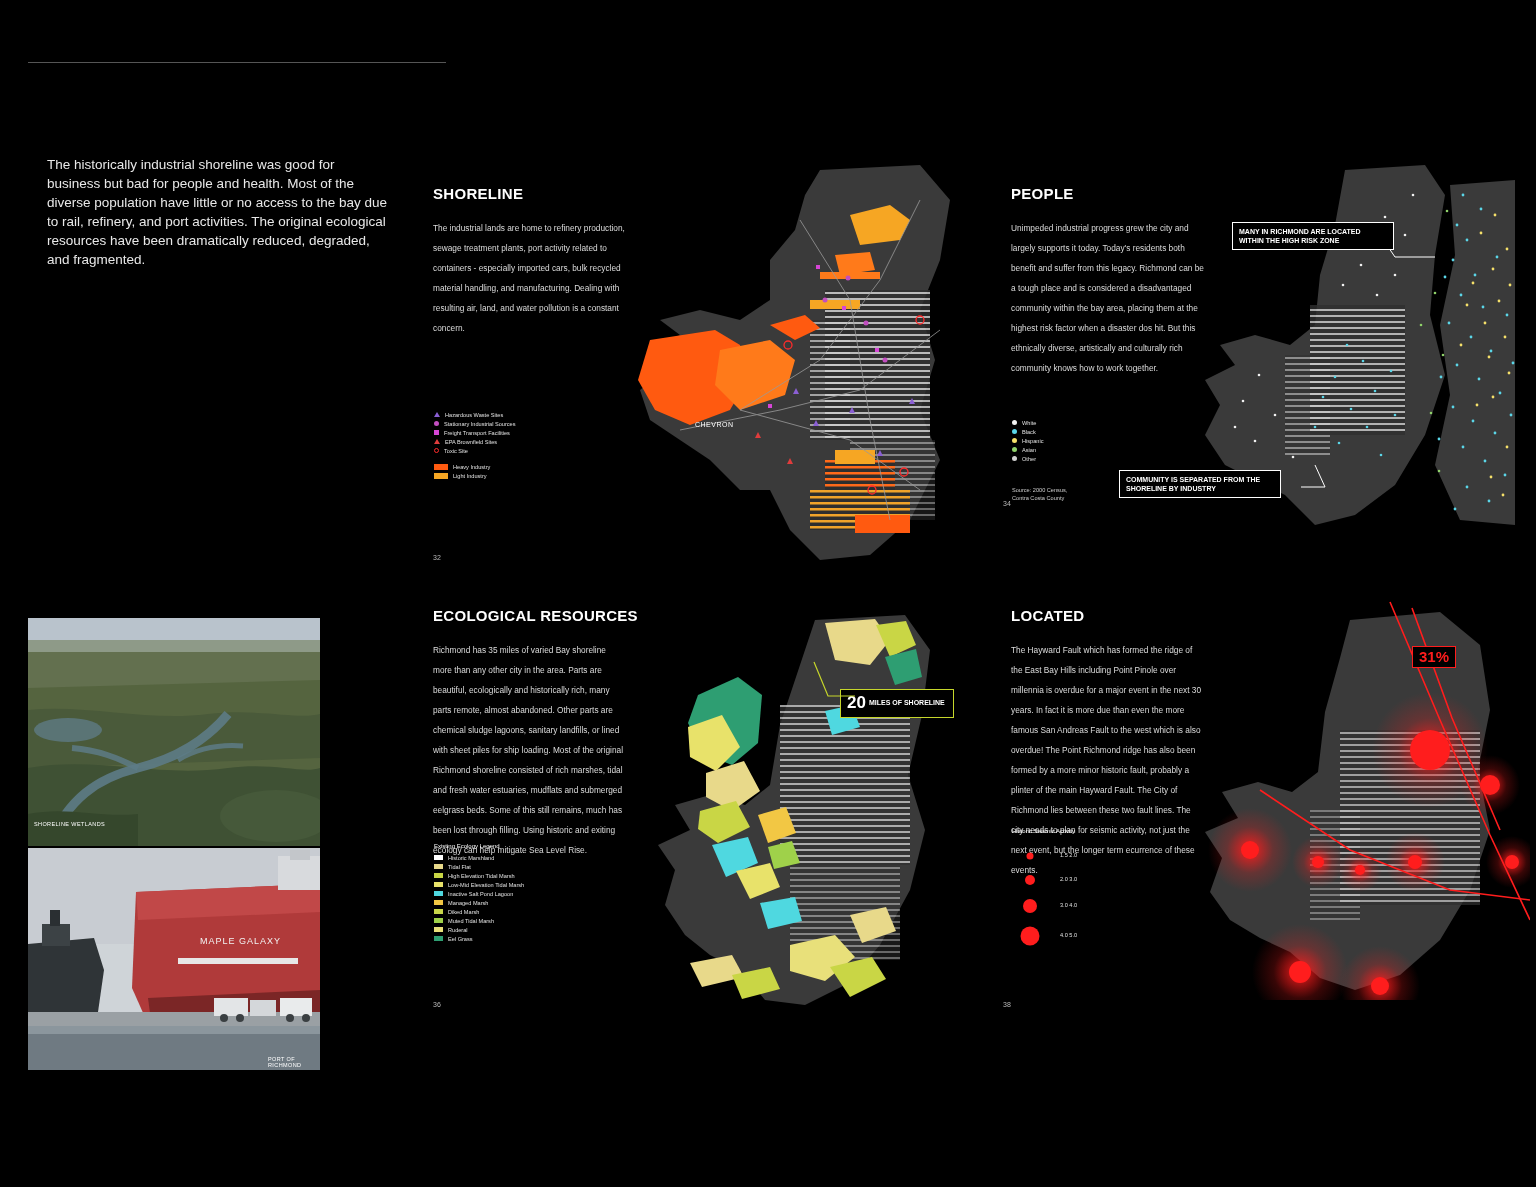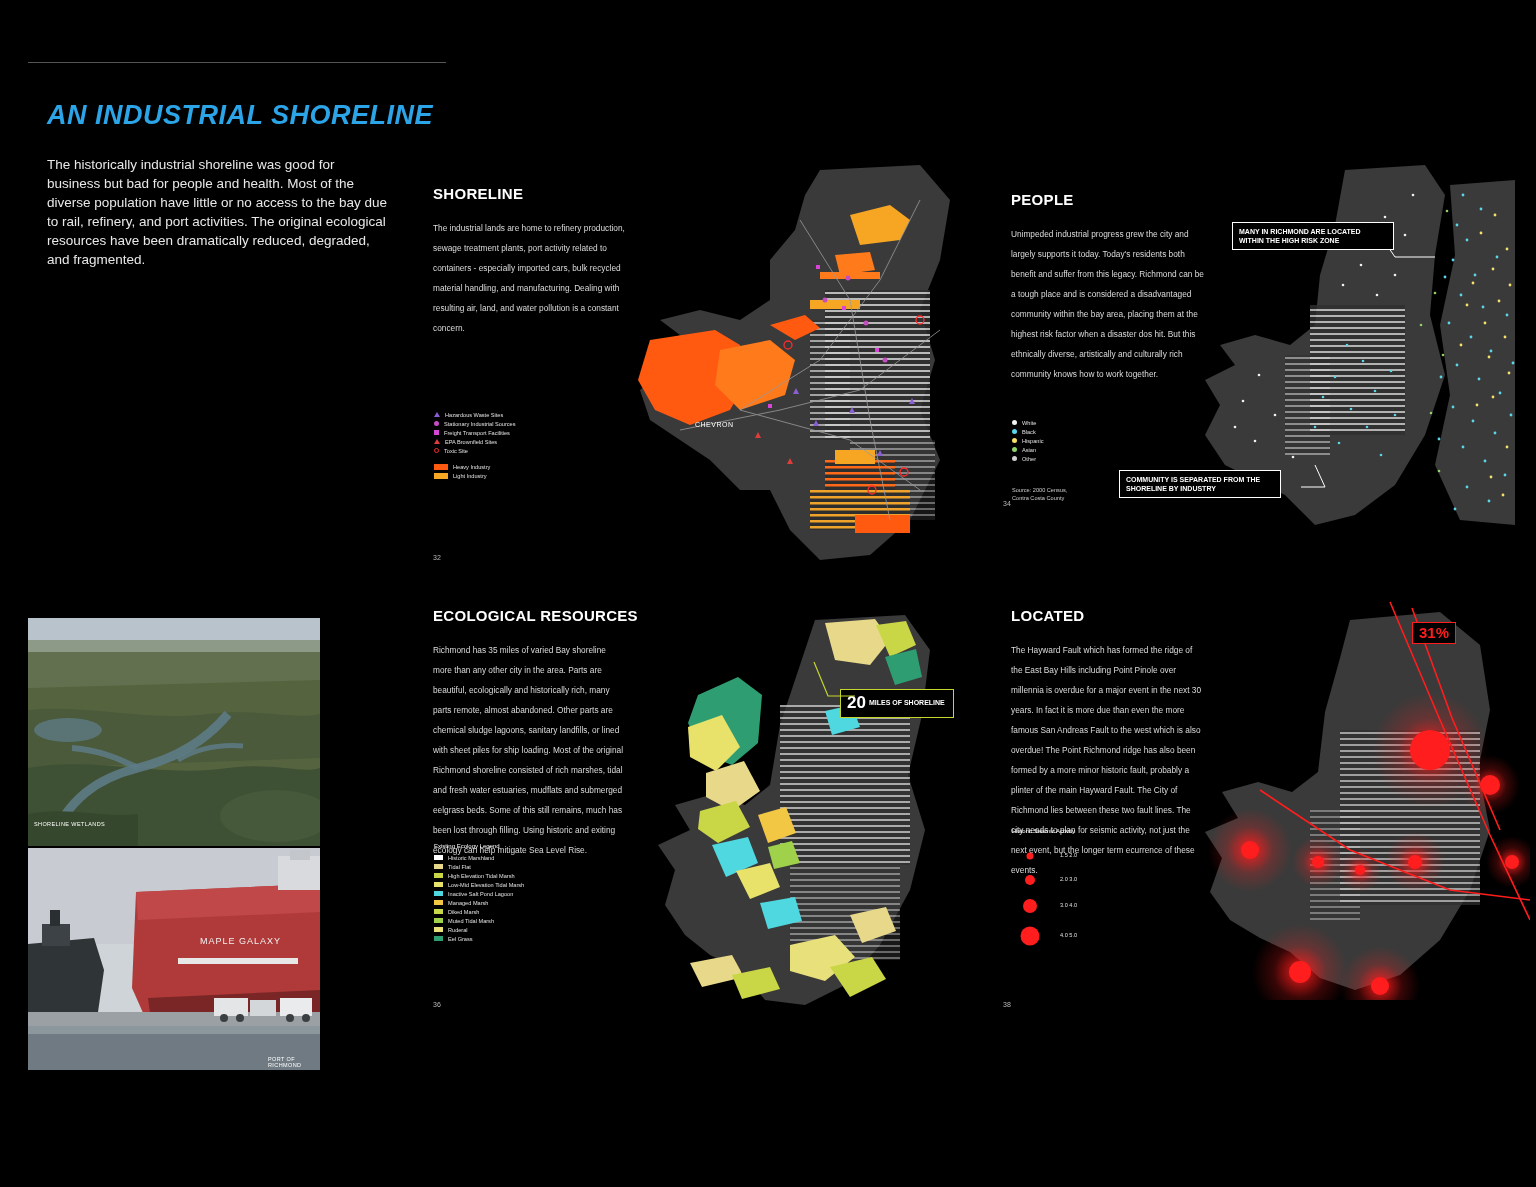--- a/index.html
+++ b/index.html
@@ -172,21 +172,20 @@
     letter-spacing: 0.5px;
   }
   svg { display: block; }
 </style>
 </head>
 <body>
 
 <div class="page">
 
   <div class="title-rule"></div>
-  <div class="main-title">AN INDUSTRIAL SHORELINE</div>
   <div class="intro-text">The historically industrial shoreline was good for business but bad for people and health. Most of the diverse population have little or no access to the bay due to rail, refinery, and port activities. The original ecological resources have been dramatically reduced, degraded, and fragmented.</div>
 
   <div class="panel" style="left:433px; top:185px;">
     <div class="panel-title">SHORELINE</div>
     <div class="panel-body">The industrial lands are home to refinery production, sewage treatment plants, port activity related to containers - especially imported cars, bulk recycled material handling, and manufacturing. Dealing with resulting air, land, and water pollution is a constant concern.</div>
   </div>
 
   <svg width="510" height="420" style="position:absolute; left:620px; top:160px;">
     <defs>
       <pattern id="hatchW" width="6" height="6" patternUnits="userSpaceOnUse">
@@ -284,21 +283,21 @@
       <span class="legend-swatch" style="background:#ff5a10;height:6px;width:14px;"></span>
       <span>Heavy Industry</span>
     </div>
     <div class="legend-row">
       <span class="legend-swatch" style="background:#f6a623;height:6px;width:14px;"></span>
       <span>Light Industry</span>
     </div>
   </div>
   <div class="page-num" style="left:433px; top:554px;">32</div>
 
-  <div class="panel" style="left:1011px; top:185px;margin-top:6px;">
+  <div class="panel" style="left:1011px; top:185px;">
     <div class="panel-title">PEOPLE</div>
     <div class="panel-body">Unimpeded industrial progress grew the city and largely supports it today. Today's residents both benefit and suffer from this legacy. Richmond can be a tough place and is considered a disadvantaged community within the bay area, placing them at the highest risk factor when a disaster dos hit. But this ethnically diverse, artistically and culturally rich community knows how to work together.</div>
   </div>
 
   <svg width="320" height="400" style="position:absolute; left:1195px; top:165px;">
     <defs>
       <pattern id="hatchW2" width="6" height="6" patternUnits="userSpaceOnUse">
         <rect width="6" height="6" fill="#2f2f2f"></rect>
         <rect width="6" height="2" fill="#d0d0d0"></rect>
       </pattern>
@@ -569,21 +568,21 @@
       <circle cx="322" cy="262" r="7" fill="#ff1d1d"></circle>
     </g>
 
     <g stroke="#ff1d1d" stroke-width="1.6" fill="none">
       <path d="M200,2 L250,120 L300,235 L340,320"></path>
       <path d="M222,8 L262,118 L310,230"></path>
       <path d="M70,190 L160,250 L260,290 L340,300"></path>
     </g>
   </svg>
 
-  <div class="pct-badge" style="left:1412px; top:622px;">31%</div>
+  <div class="pct-badge" style="left:1412px; top:646px;">31%</div>
 
   <div class="legend" style="left:1012px; top:828px;">
     <div class="legend-title">Historic Seismic Activity</div>
     <div style="position:relative; height:110px; width:120px;">
       <div style="position:absolute; left:18px; top:18px; width:7px; height:7px; border-radius:50%; background:#ff1d1d; transform:translate(-50%,-50%);"></div>
       <div style="position:absolute; left:48px; top:14px; font-size:5.6px;">1.5 2.0</div>
       <div style="position:absolute; left:18px; top:42px; width:10px; height:10px; border-radius:50%; background:#ff1d1d; transform:translate(-50%,-50%);"></div>
       <div style="position:absolute; left:48px; top:38px; font-size:5.6px;">2.0 3.0</div>
       <div style="position:absolute; left:18px; top:68px; width:14px; height:14px; border-radius:50%; background:#ff1d1d; transform:translate(-50%,-50%);"></div>
       <div style="position:absolute; left:48px; top:64px; font-size:5.6px;">3.0 4.0</div>

